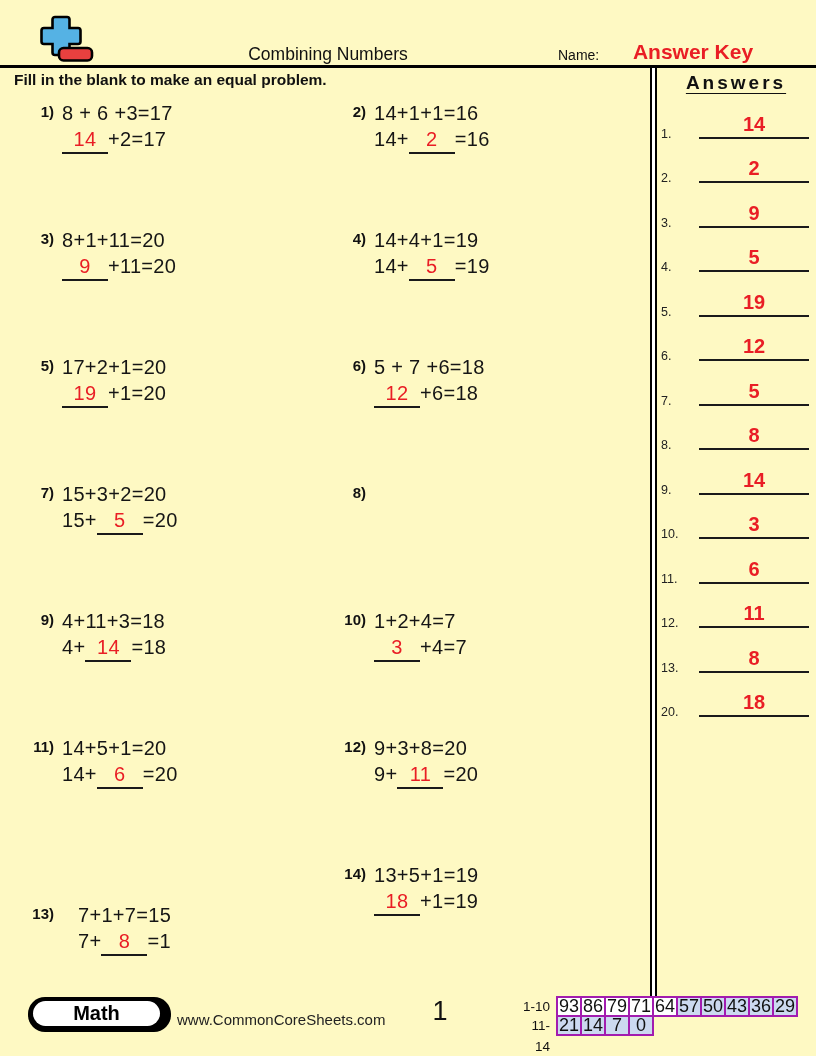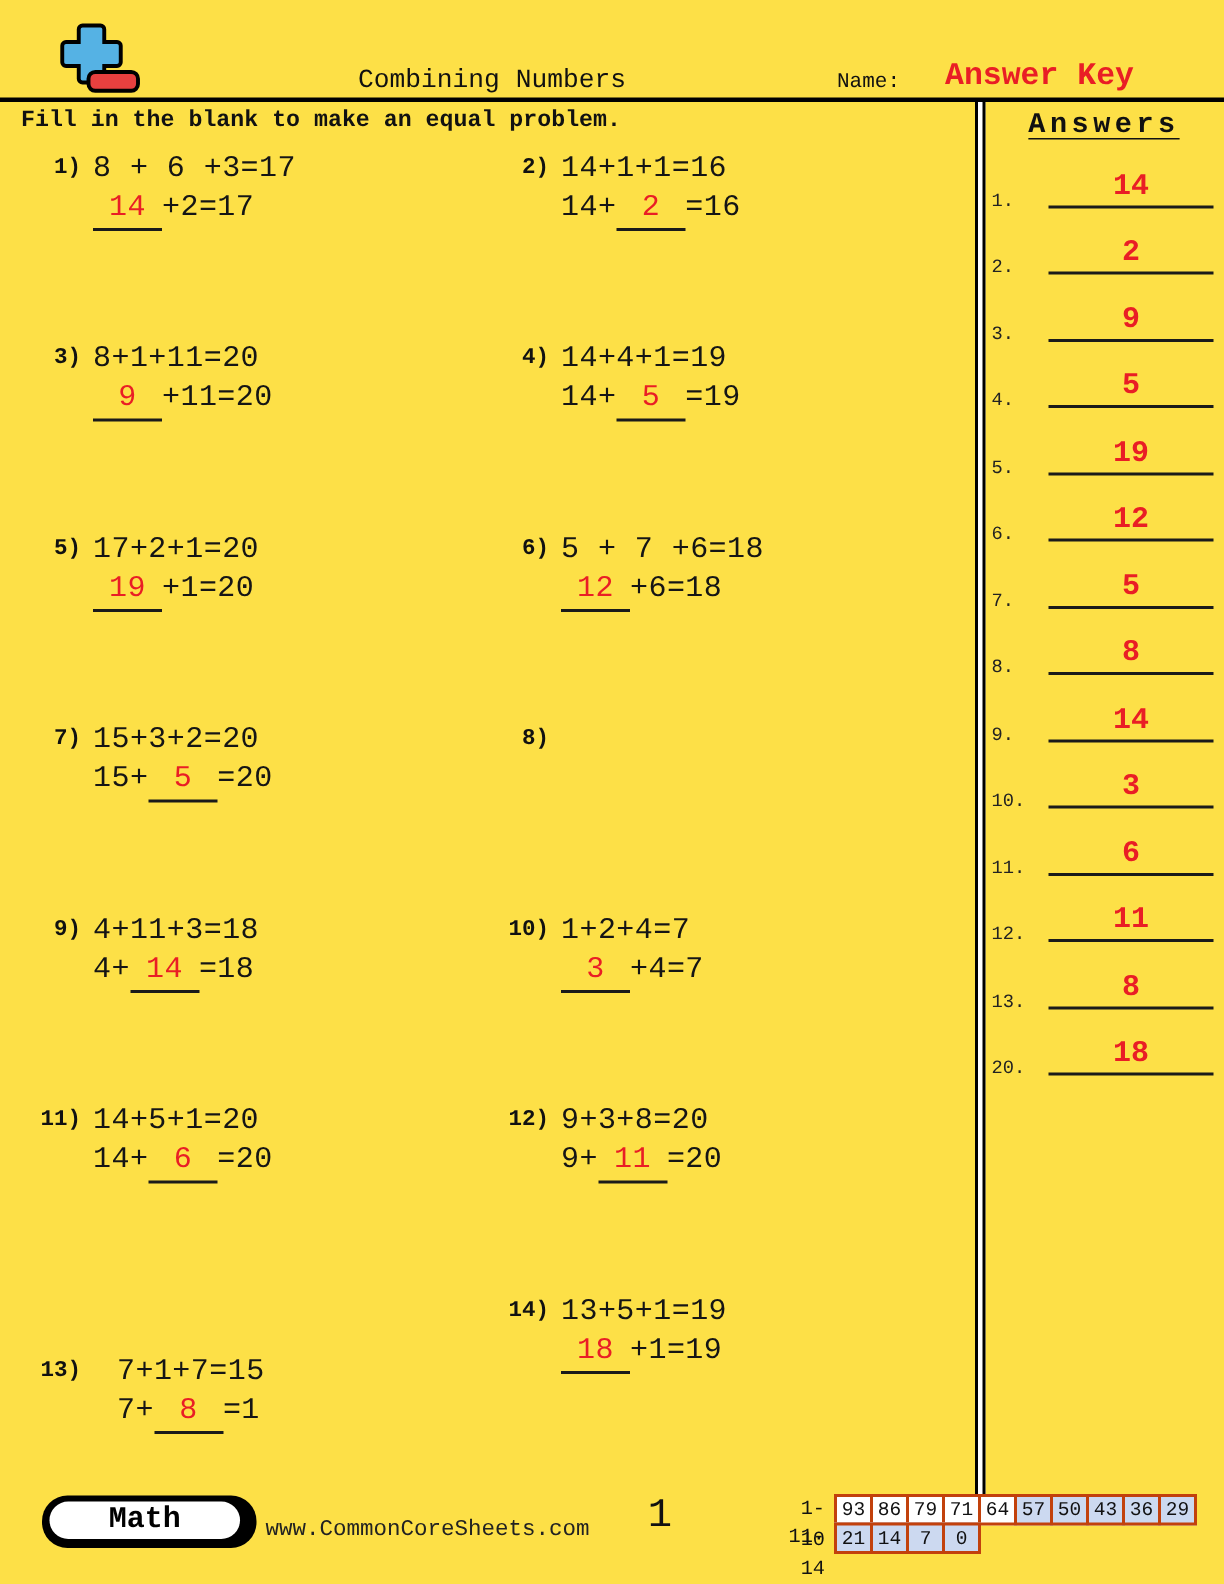--- a/index.html
+++ b/index.html
@@ -1,20 +1,20 @@
 <!DOCTYPE html>
 <html><head>
 <meta charset="utf-8">
 <style>
   * { margin:0; padding:0; box-sizing:border-box; }
   html,body { background:#fff; }
   .page {
     position:relative; width:816px; height:1056px; margin:0 auto;
-    background:#fde047; overflow:hidden;
-    font-family:Liberation Mono, monospace; color:#111;
+    background:#fef9c3; overflow:hidden;
+    font-family:Liberation Sans, sans-serif; color:#111;
   }
   
   .logo { position:absolute; left:38px; top:14px; }
   .page-title {
     position:absolute; left:0; top:44px; width:656px; text-align:center;
     font-size:17.5px; font-weight:400; color:#111;
   }
   .name-label { position:absolute; left:558px; top:47px; font-size:14px; }
   .name-value {
     position:absolute; left:616px; top:40px; width:154px; text-align:center;
@@ -55,22 +55,22 @@
     display:flex; align-items:center; justify-content:center;
     font-size:20px; font-weight:bold; color:#000;
   }
   .website { position:absolute; left:177px; top:1011px; font-size:15px; color:#222; }
   .page-number { position:absolute; left:400px; top:996px; width:80px; text-align:center; font-size:27px; color:#111; }
   .score-table { position:absolute; left:518px; top:996px; }
   .score-row { display:flex; height:21px; }
   .score-row + .score-row { margin-top:-2px; }
   .score-label { width:40px; text-align:right; padding-right:8px; font-size:13.5px; line-height:21px; color:#111; flex:none; }
   .score-cell {
-    width:26px; height:21px; border:2px solid #c2410c; margin-left:-2px; flex:none;
-    text-align:center; font-size:13px; line-height:17px; background:#fff; color:#111;
+    width:26px; height:21px; border:2px solid #a21caf; margin-left:-2px; flex:none;
+    text-align:center; font-size:18px; line-height:17px; background:#fff; color:#111;
   }
 </style>
 </head>
 <body>
 
 <div class="page">
 
   <div class="logo">
     <svg width="58" height="50" viewBox="0 0 58 50">
       <path d="M17 3 h12 a2.5 2.5 0 0 1 2.5 2.5 V14 h8.5 a2.5 2.5 0 0 1 2.5 2.5 v11 a2.5 2.5 0 0 1 -2.5 2.5 H31.5 v8.5 a2.5 2.5 0 0 1 -2.5 2.5 H17 a2.5 2.5 0 0 1 -2.5 -2.5 V30 H6 a2.5 2.5 0 0 1 -2.5 -2.5 v-11 A2.5 2.5 0 0 1 6 14 h8.5 V5.5 A2.5 2.5 0 0 1 17 3 Z" fill="#55b2e4" stroke="#000" stroke-width="2.6"></path>

